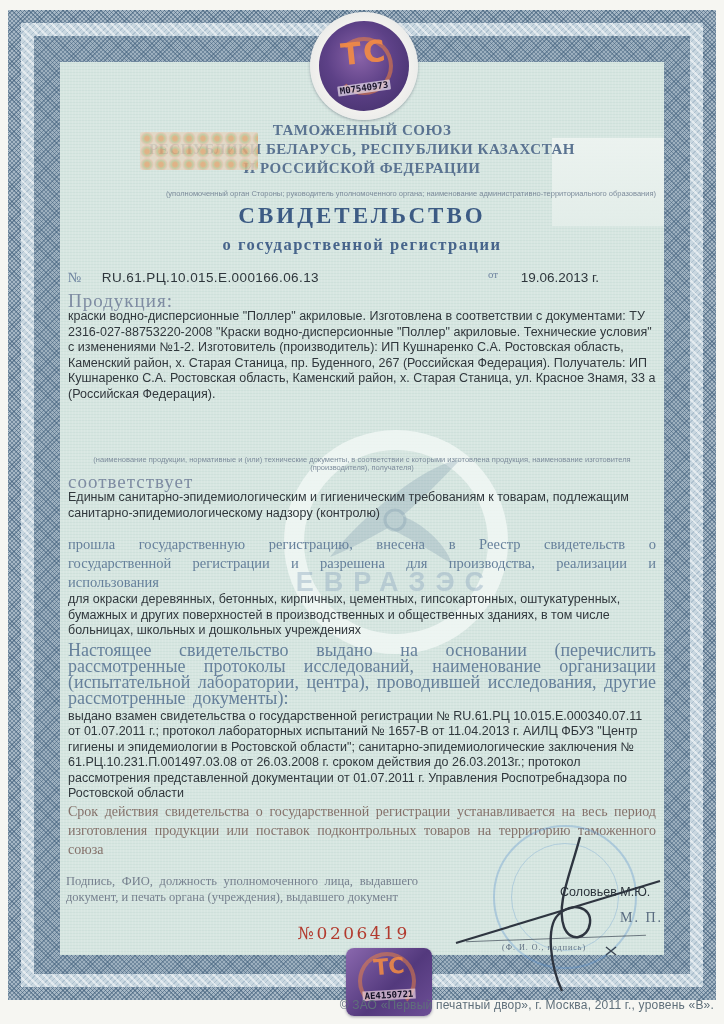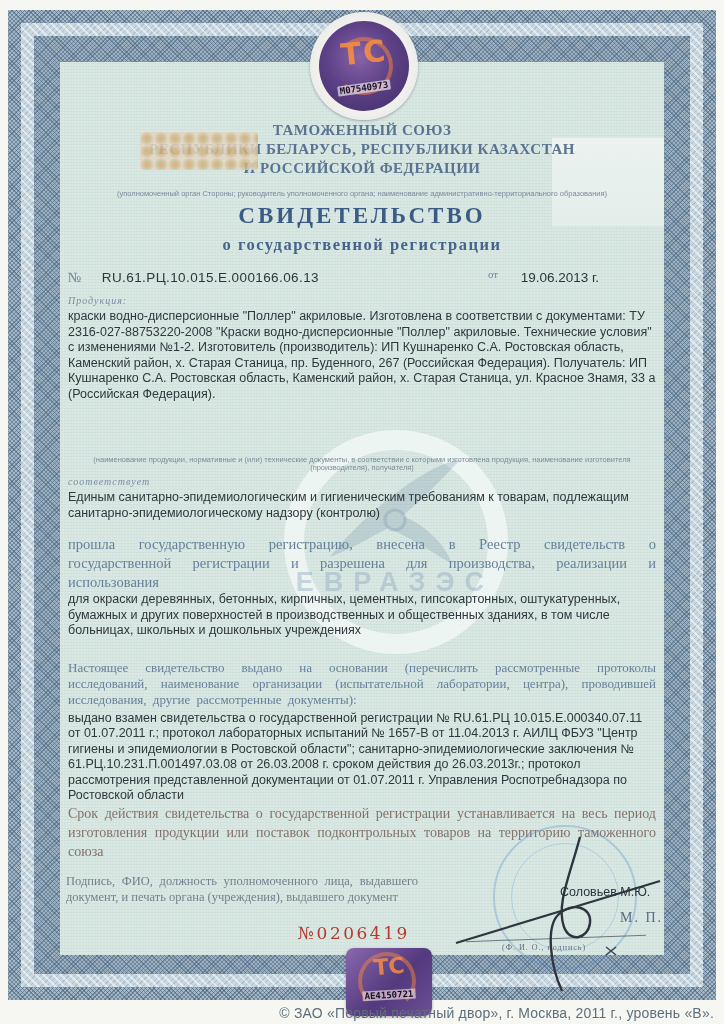--- a/index.html
+++ b/index.html
@@ -76,41 +76,41 @@
     font-family:"DejaVu Sans Mono",monospace; font-size:9px; font-weight:bold;
     color:#131024; background:rgba(235,210,220,.7); padding:0 2px; white-space:nowrap; }
 
   
   .flow { position:relative; z-index:1; padding:0 8px; }
   .hdr { margin-top:59px; text-align:center;
     font-family:"Liberation Serif",serif; font-weight:bold;
     font-size:15px; line-height:19px; color:#5a7391; letter-spacing:.5px; }
   .authority { margin-top:6px; text-align:center;
     font-size:12.5px; line-height:15px; color:#454d53; }
-  .form-note { margin-top:12px; text-align:center; font-size:7.5px; line-height:8px;
+  .form-note { margin-top:12px; text-align:right; font-size:7.5px; line-height:8px;
     color:#7c8b9b; }
   .doc-title { margin-top:6px; text-align:center; font-family:"Liberation Serif",serif;
     font-weight:bold; font-size:23px; line-height:24px; letter-spacing:3px; color:#3c5b84; }
   .doc-subtitle { margin-top:7px; text-align:center; font-family:"Liberation Serif",serif;
     font-weight:bold; font-size:16.5px; line-height:19px; letter-spacing:1.5px; color:#46648b; }
   .numrow { position:relative; margin-top:14px; height:18px; }
   .num-label { font-family:"Liberation Serif",serif; font-size:14px; color:#6e84a0; }
   .num-value { margin-left:16px; font-size:13.5px; color:#2e363c; letter-spacing:.4px; }
   .date-part { position:absolute; left:420px; top:0; }
   .date-label { font-family:"Liberation Serif",serif; font-size:11px; color:#6e84a0;
     vertical-align:top; }
   .date-value { font-size:13.5px; color:#2e363c; margin-left:18px; }
-  .sec-label { margin-top:7px; font-family:"Liberation Serif",serif; font-size:10px;
-    line-height:16px; color:#7e8ca2; letter-spacing:1px;font-style:italic; }
+  .sec-label { margin-top:7px; font-family:"Liberation Serif",serif; font-size:19px;
+    line-height:16px; color:#7e8ca2; letter-spacing:1px; }
   .body-sans { font-size:12.5px; line-height:15.5px; color:#30373c; text-align:left; }
   .mid-note { margin-top:54px; text-align:center; font-size:7.5px; line-height:8px; color:#7c8b9b; }
   .serif-par { font-family:"Liberation Serif",serif; color:#66809b; text-align:justify;
     word-spacing:5px; }
   .p-reg { margin-top:14px; font-size:14.5px; line-height:19px; }
-  .p-basis { margin-top:21px; font-size:13px; line-height:16px; word-spacing:3px; }
+  .p-basis { margin-top:3px; font-size:18px; line-height:16px; word-spacing:3px; }
   .p-valid { margin-top:0; font-size:14px; line-height:19px; color:#84716a; word-spacing:2px; }
   .gap2 { margin-top:3px; }
 
   
   .sign-caption { position:absolute; left:58px; top:864px; width:352px; z-index:2;
     font-family:"Liberation Serif",serif; font-size:12.5px; line-height:15.5px;
     color:#76808e; text-align:justify; }
   .stamp { position:absolute; left:485px; top:815px; width:144px; height:144px; z-index:1;
     border-radius:50%; border:2px solid rgba(80,140,205,.32); }
   .stamp::after { content:""; position:absolute; inset:16px; border-radius:50%;
@@ -120,22 +120,22 @@
     font-size:12.5px; color:#2b333b; }
   .sig-line { position:absolute; left:458px; top:928px; width:180px; height:1px;
     background:rgba(50,62,76,.65); transform:rotate(-2deg); z-index:2; }
   .sig-line-caption { position:absolute; left:494px; top:933px; z-index:2;
     font-family:"Liberation Serif",serif; font-size:8px; color:#5e6e80; letter-spacing:1px; }
   .mp { position:absolute; left:612px; top:900px; z-index:2;
     font-family:"Liberation Serif",serif; font-size:14px; letter-spacing:2px; color:#5a6c80; }
   .serial { position:absolute; left:290px; top:913px; z-index:4;
     font-family:"DejaVu Serif",serif; font-size:17px; letter-spacing:2.5px; color:#b23a2e; }
 
-  .footer-note { position:absolute; right:10px; bottom:3px; z-index:7;
-    font-size:14px; color:#5f6f7a; letter-spacing:.2px; }
+  .footer-note { position:absolute; right:10px; bottom:12px; z-index:7;
+    font-size:12px; color:#5f6f7a; letter-spacing:.2px; }
 </style>
 </head>
 <body>
 
 <div class="cert">
   <div class="frame-a"></div>
   <div class="frame-band"></div>
   <div class="frame-b"></div>
 
   <div class="content">

